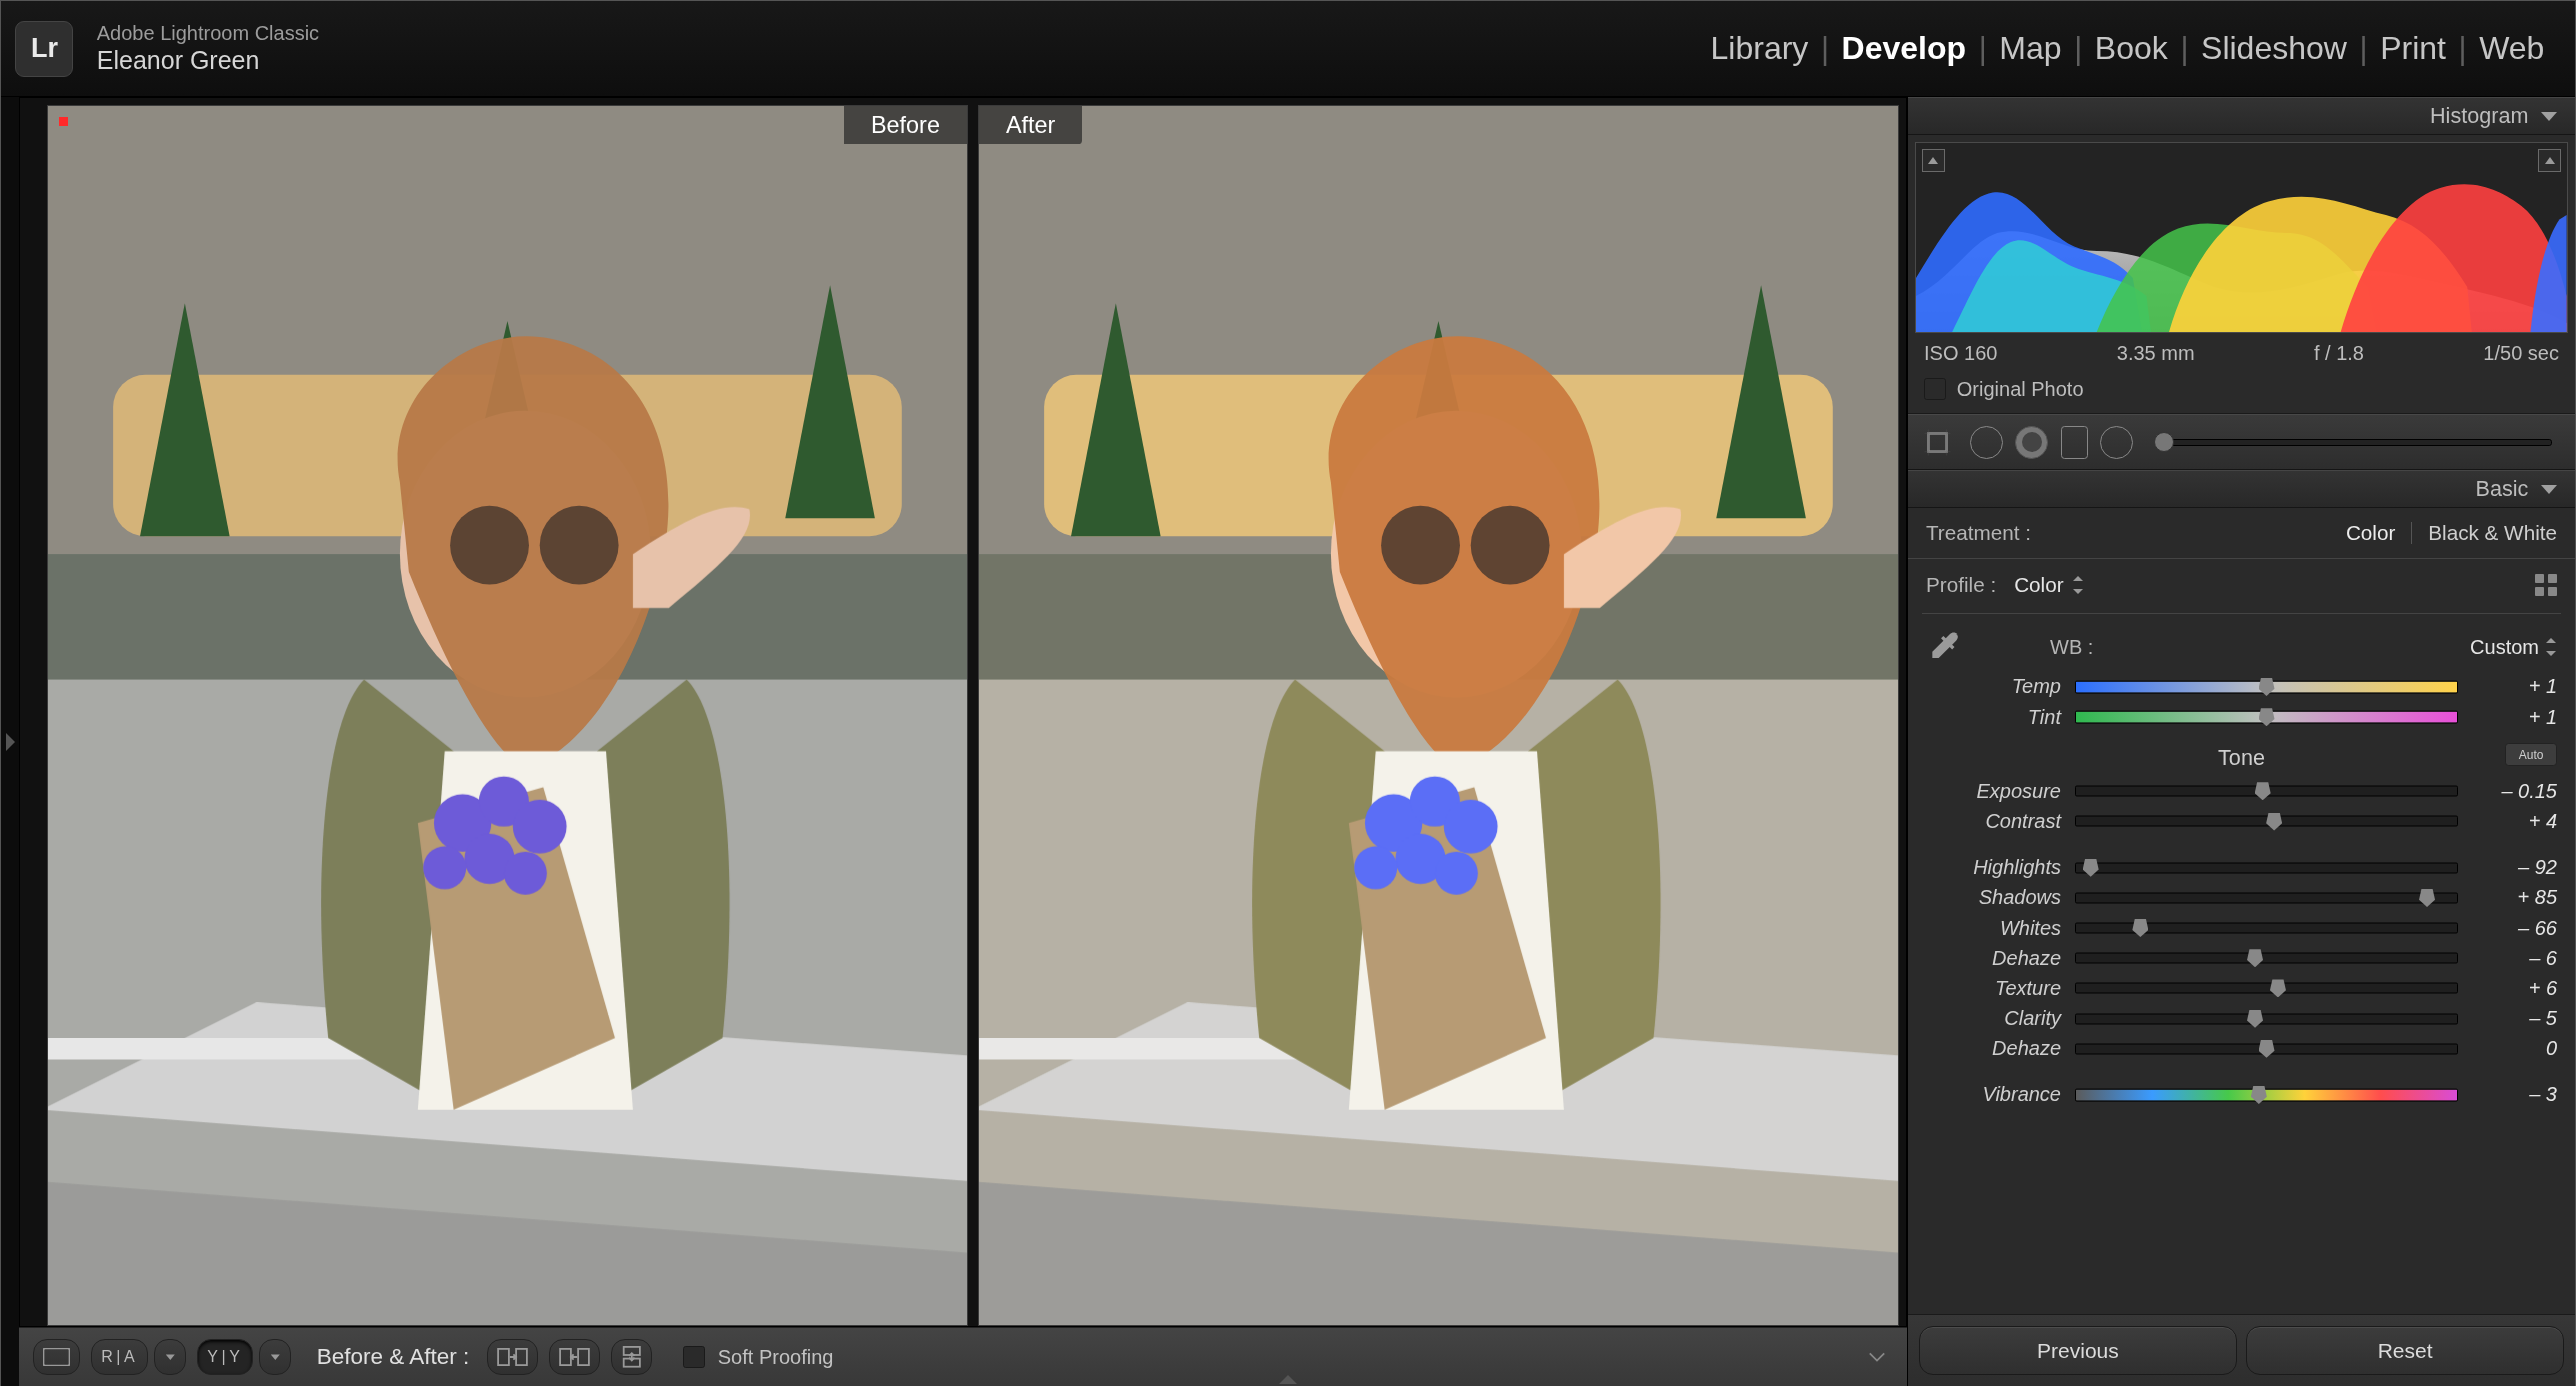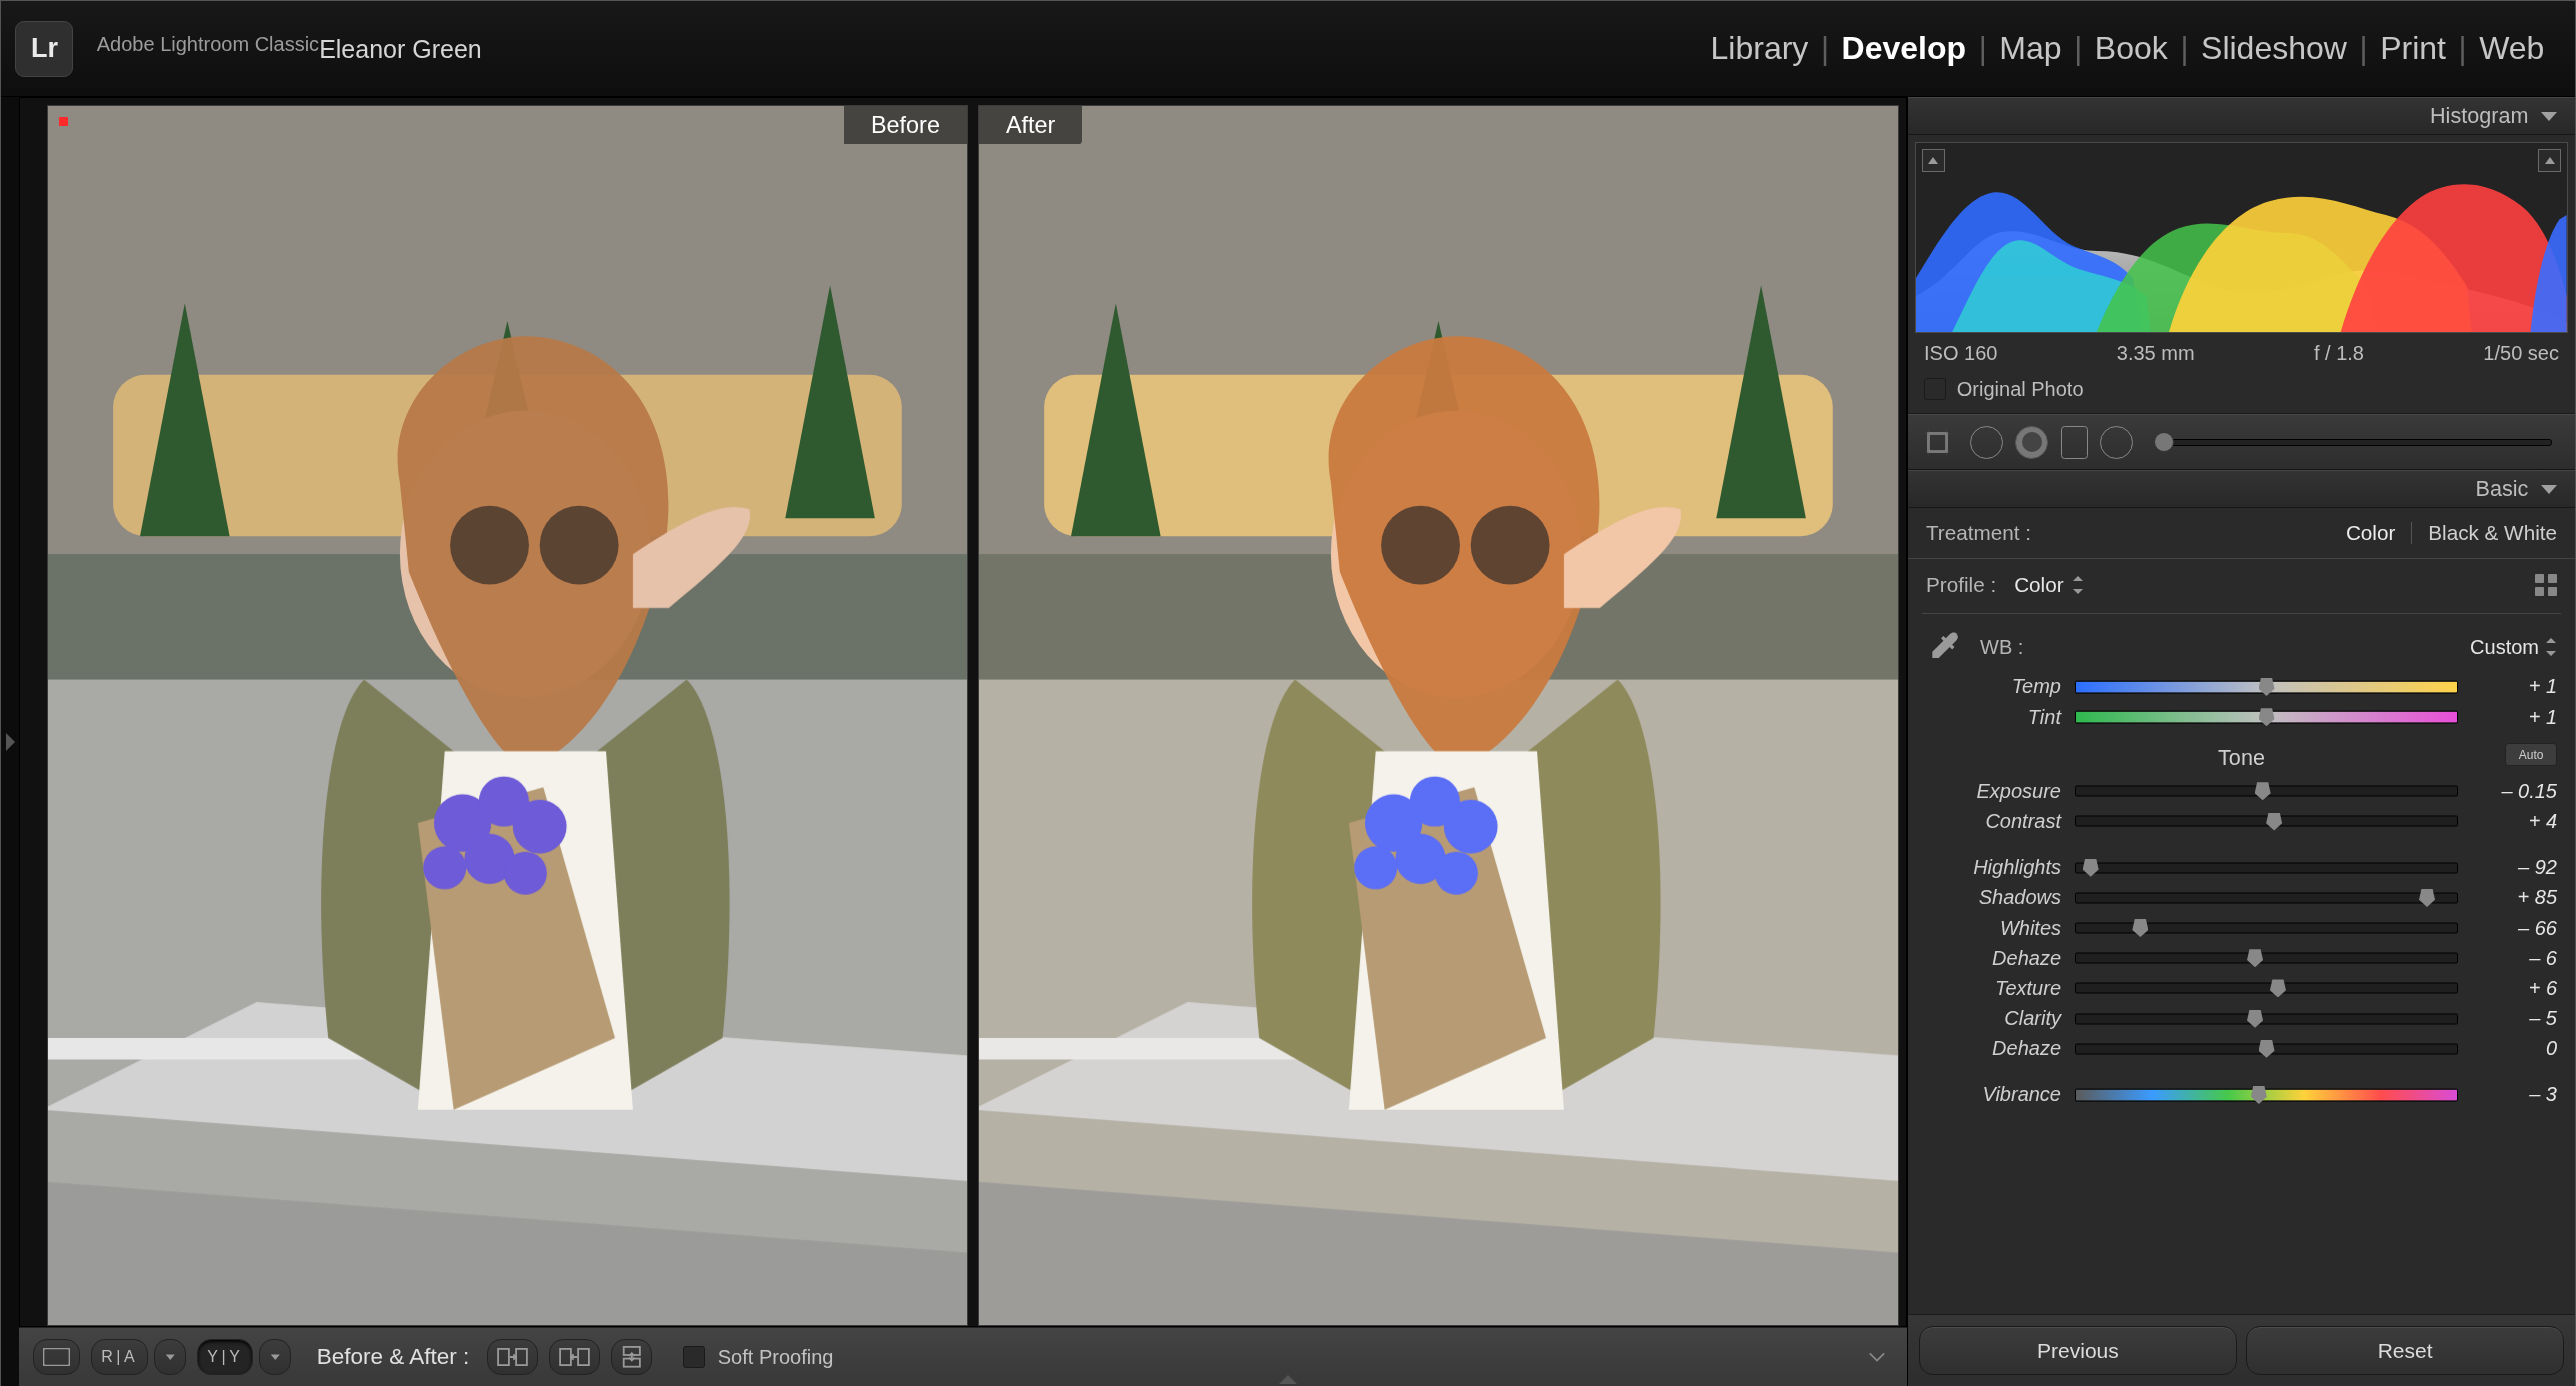--- a/index.html
+++ b/index.html
@@ -55,21 +55,21 @@
     display: flex;
     align-items: center;
     justify-content: center;
     font-weight: 700;
     font-size: 27px;
     color: #eaeaea;
     border: 0.9px solid #444;
   }
   .branding {
     display: flex;
-    flex-direction: row;
+    flex-direction: column;
     justify-content: flex-end;
     margin-left: 23.4px;
   }
   .branding .product {
     font-size: 20px;
     color: #9c9c9c;
   }
   .branding .user {
     font-size: 25px;
     color: #d6d6d6;
@@ -374,21 +374,21 @@
   .wb-row {
     display:flex;
     align-items:center;
     padding: 12.6px 18px 5.4px 18px;
   }
   .wb-row .eyedrop {
     width:38px; height:38px;
     margin-right: 16px;
   }
   .wb-row .eyedrop svg { width:100%; height:100%; }
-  .wb-row .lbl { color:#b5b5b5; flex:1;}
+  .wb-row .lbl { color:#b5b5b5; margin-left: 70px; flex:1;}
   .wb-row .val { color:#e6e6e6; display:flex; gap:7.2px; align-items:center; }
   
   .slider-row {
     display:grid;
     grid-template-columns: 135px 1fr 85px;
     align-items: center;
     gap: 14.4px;
     padding: 3.6px 18px;
     font-size: 20px;
     font-style: italic;

